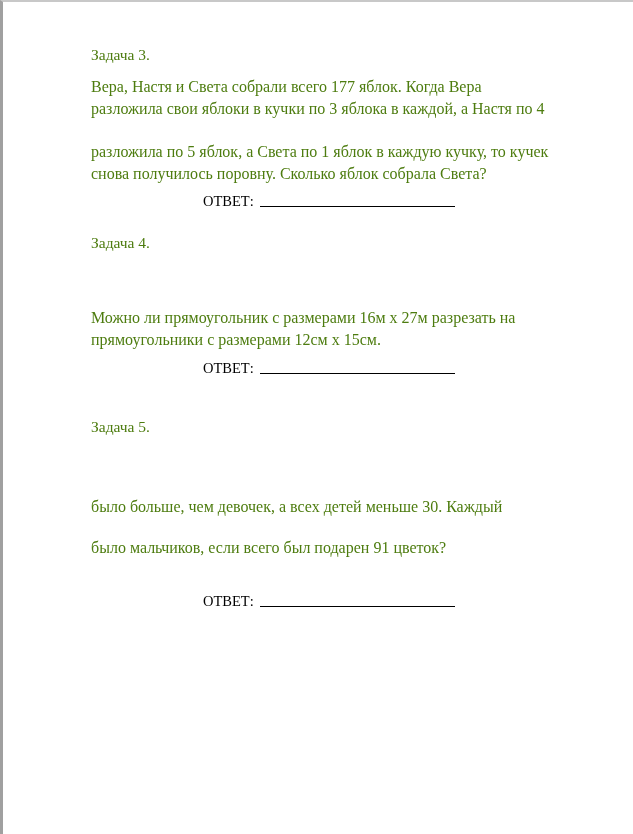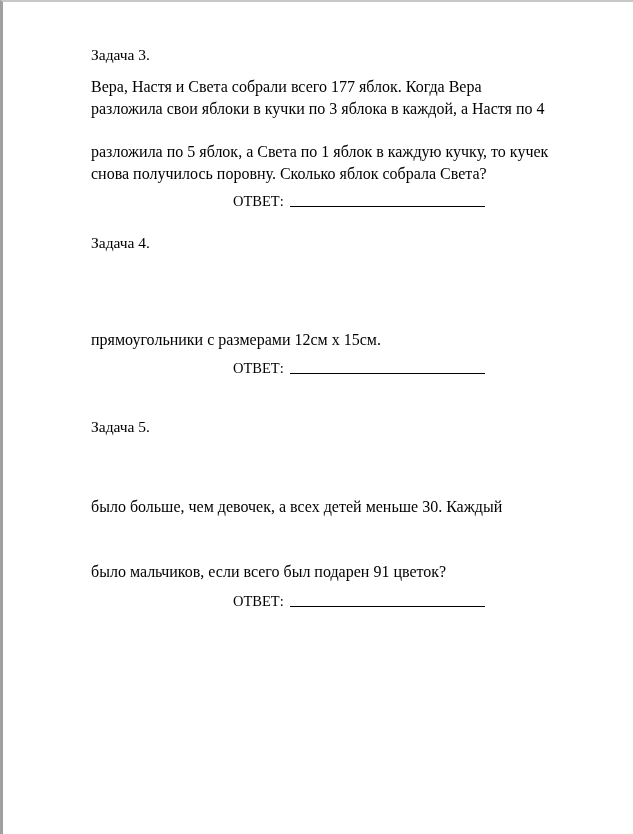--- a/index.html
+++ b/index.html
@@ -7,27 +7,27 @@
     .page {
       position: absolute; left: 0; top: 0; width: 633px; height: 834px;
       background: #ffffff;
       border-top: 2px solid #c8c8c8;
       border-left: 3px solid #a0a0a0;
       box-sizing: border-box;
     }
     .txt {
       position: absolute; left: 88px;
       font-family: "Liberation Serif", serif;
-      color: #000000;
+      color: #4d7c0f;
       white-space: nowrap;
     }
     .heading { font-size: 15.5px; line-height: 18px; }
     .body-line { font-size: 16px; line-height: 20px; }
     .answer {
-      position: absolute; left: 230px;
+      position: absolute; left: 200px;
       font-family: "Liberation Serif", serif;
       font-size: 14.5px; line-height: 18px; color: #000;
       display: flex; align-items: flex-end; white-space: nowrap;
     }
     .answer .line {
       display: inline-block; width: 195px; height: 0;
       border-bottom: 1px solid #000; margin-left: 6px; margin-bottom: 3px;
     }
   </style>
 </head>
@@ -39,27 +39,28 @@
   <div class="txt body-line" style="top:75px">Вера, Настя и Света собрали всего 177 яблок. Когда Вера</div>
   <div class="txt body-line" style="top:97px">разложила свои яблоки в кучки по 3 яблока в каждой, а Настя по 4</div>
   <div class="txt body-line" style="top:140px">разложила по 5 яблок, а Света по 1 яблок в каждую кучку, то кучек</div>
   <div class="txt body-line" style="top:162px">снова получилось поровну. Сколько яблок собрала Света?</div>
   <div class="answer" style="top:190px">
     <span>ОТВЕТ:</span>
     <span class="line"></span>
   </div>
 
   <div class="txt heading" style="top:232px">Задача 4.</div>
+  <div class="txt body-line" style="top:306px">Можно ли прямоугольник с размерами 16м x 27м разрезать на</div>
   <div class="txt body-line" style="top:328px">прямоугольники с размерами 12см x 15см.</div>
   <div class="answer" style="top:357px">
     <span>ОТВЕТ:</span>
     <span class="line"></span>
   </div>
 
   <div class="txt heading" style="top:416px">Задача 5.</div>
   <div class="txt body-line" style="top:495px">было больше, чем девочек, а всех детей меньше 30. Каждый</div>
-  <div class="txt body-line" style="top:560px">было мальчиков, если всего был подарен 91 цветок?</div>
+  <div class="txt body-line" style="top:536px">было мальчиков, если всего был подарен 91 цветок?</div>
   <div class="answer" style="top:590px">
     <span>ОТВЕТ:</span>
     <span class="line"></span>
   </div>
 
 </div>
 
 </body></html>

